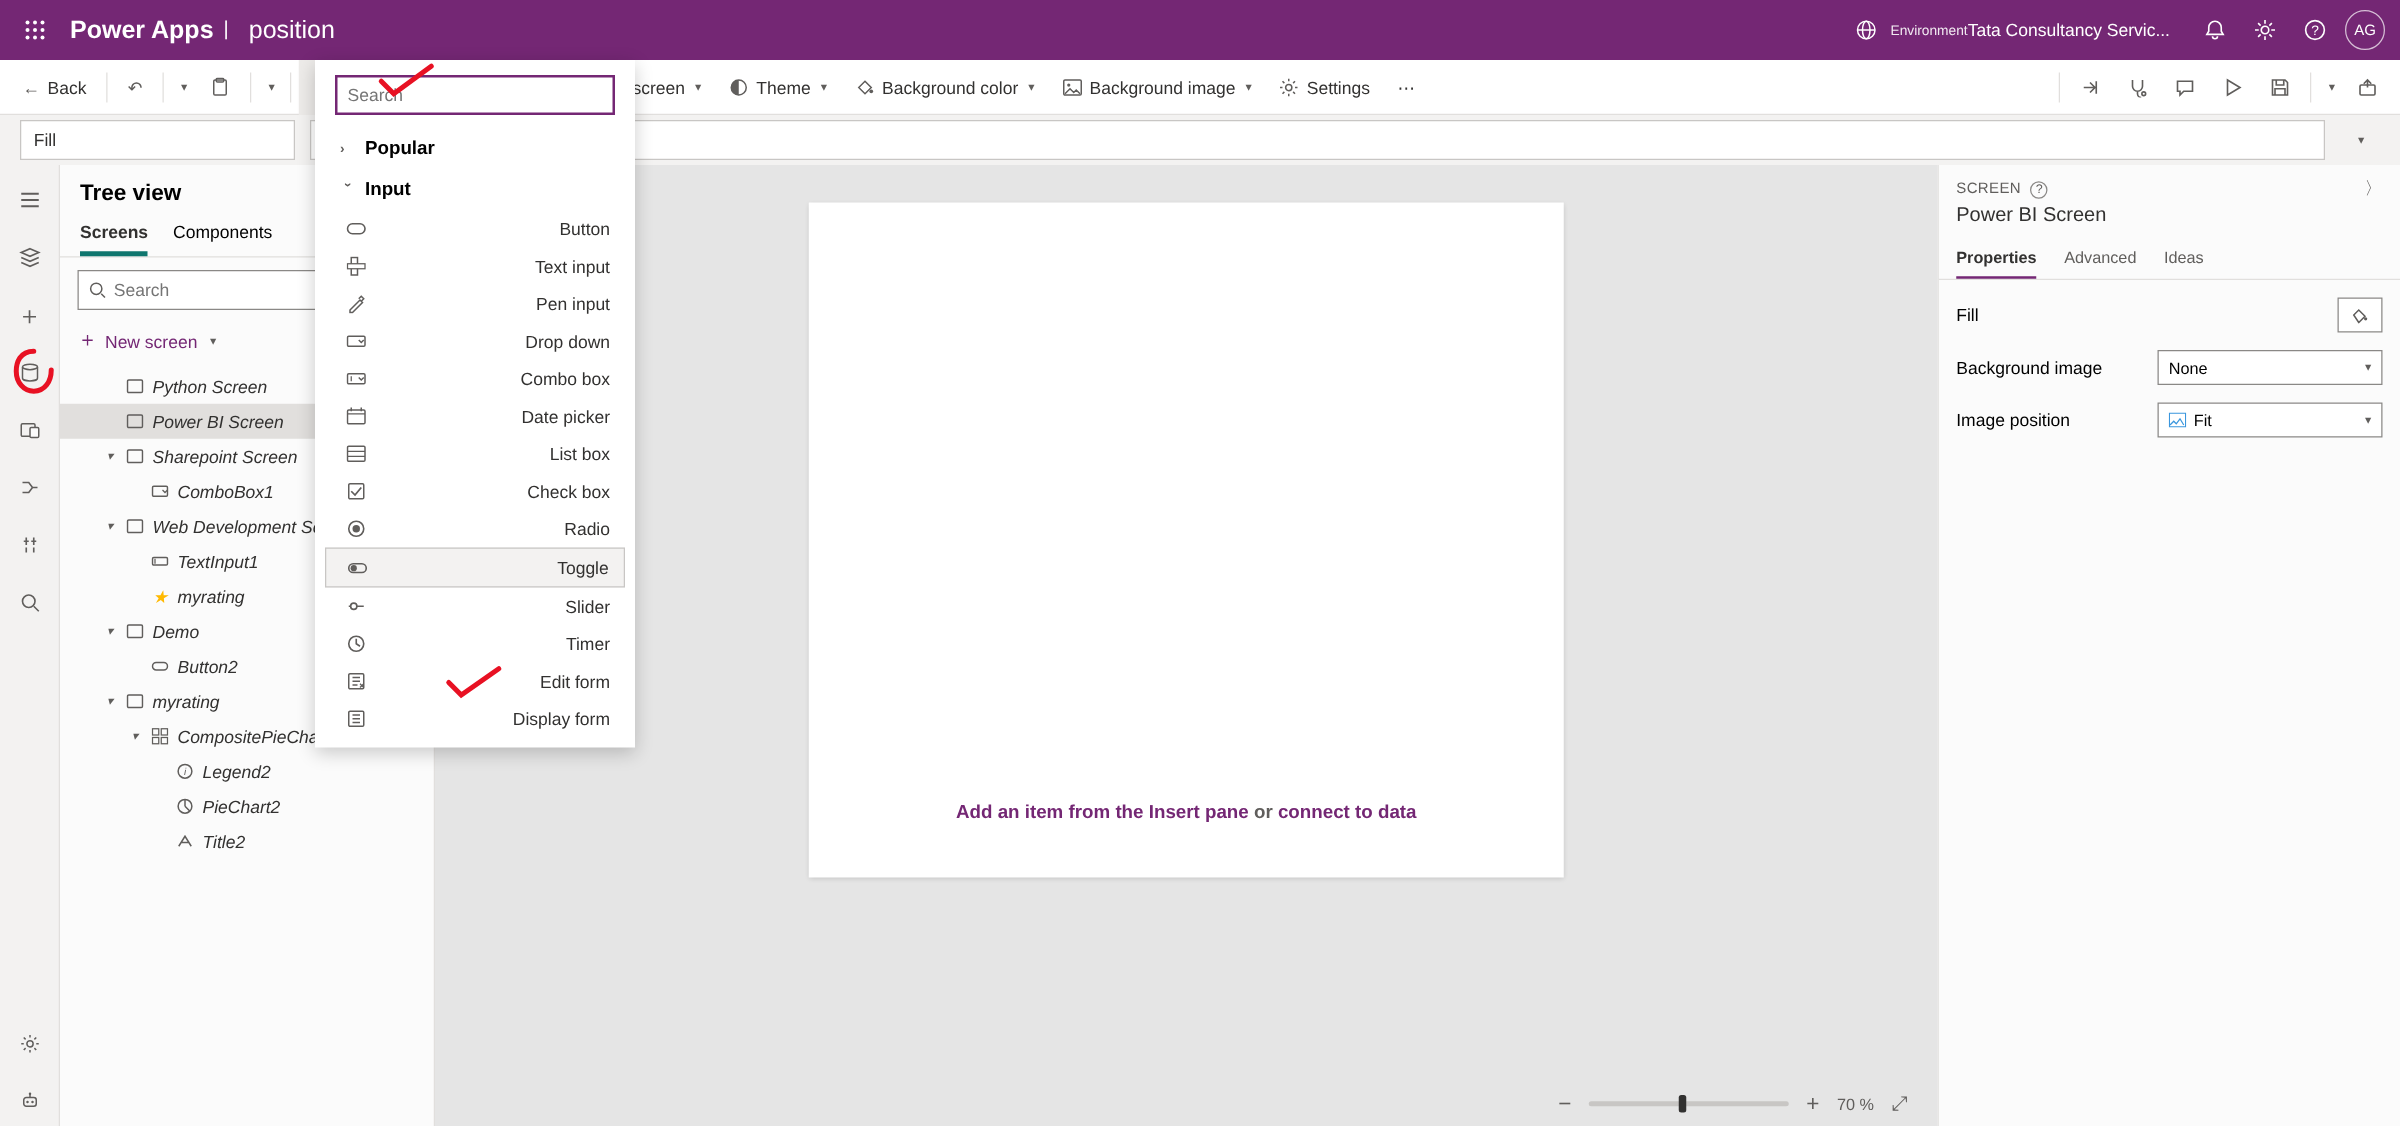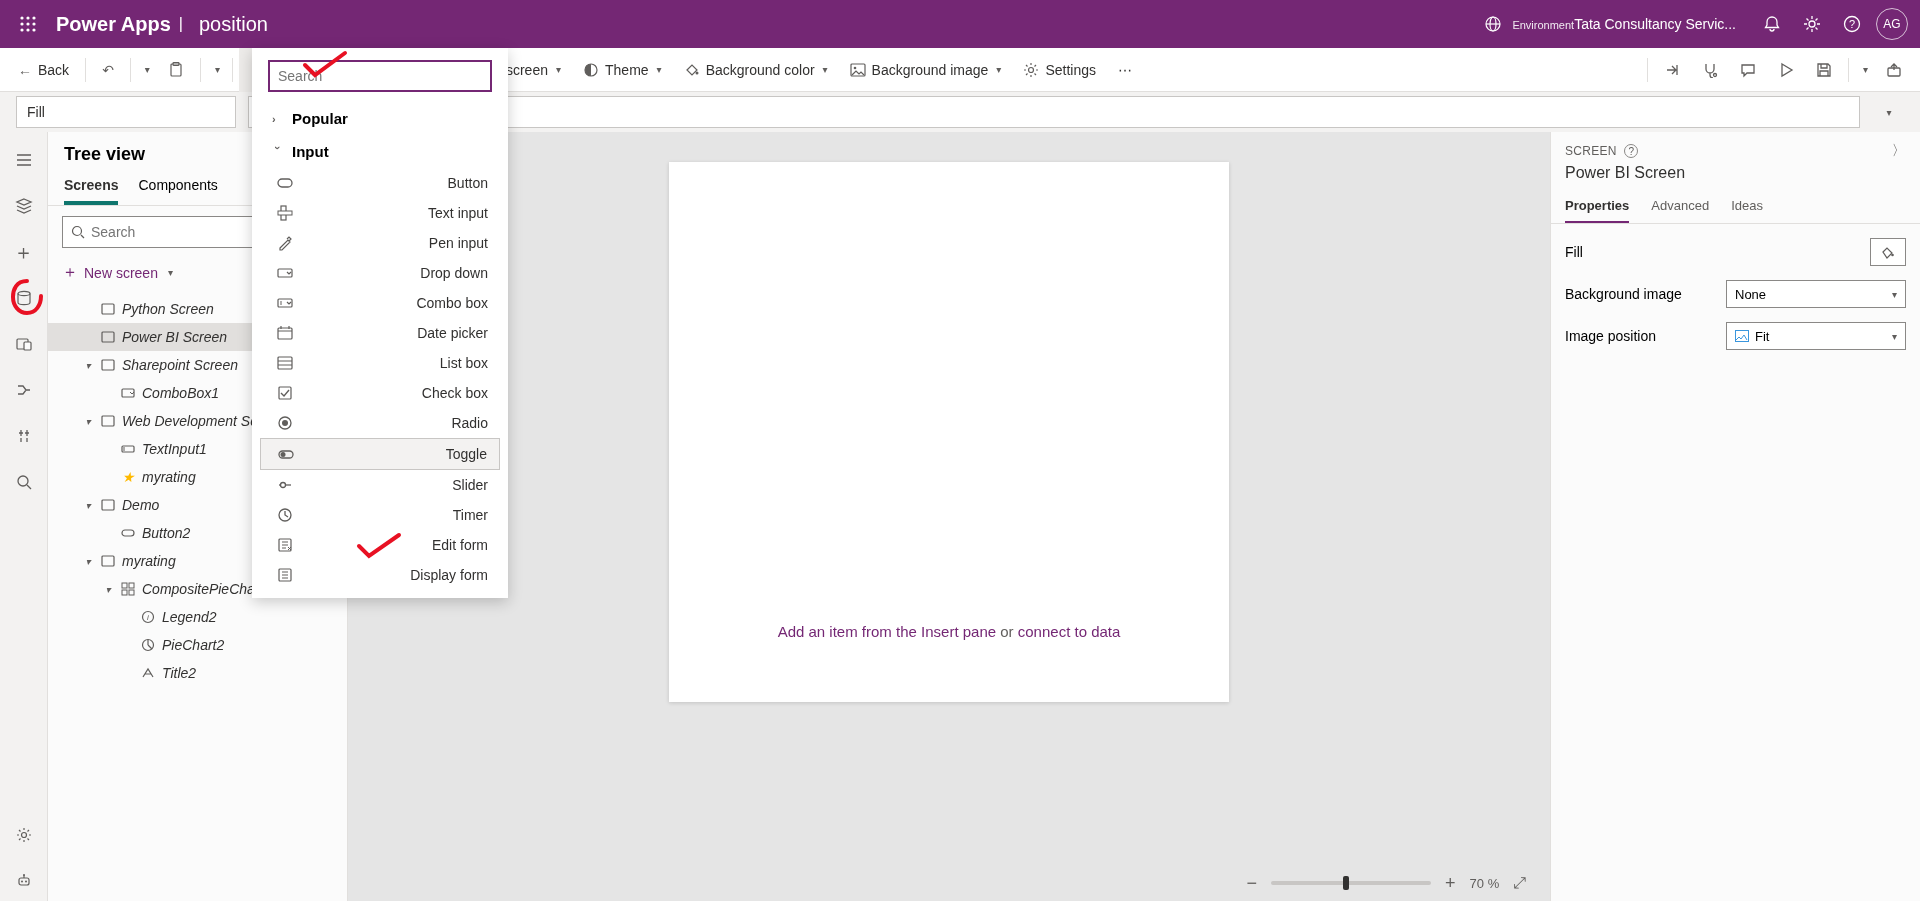--- a/index.html
+++ b/index.html
@@ -56,21 +56,21 @@
 .tree-caret { width: 12px; font-size: 10px; color: #605e5c; text-align: center; }
 .tree-icon { width: 16px; display: flex; align-items: center; justify-content: center; color: #605e5c; }
 .indent-1 { padding-left: 34px; }
 .indent-2 { padding-left: 54px; }
 .indent-3 { padding-left: 74px; }
 .star { color: #ffb900; }
 
 
 .canvas-wrap { flex: 1; position: relative; background: #e5e5e5; display: flex; flex-direction: column; }
 .canvas-scroll { flex: 1; overflow: auto; display: flex; align-items: flex-start; justify-content: center; padding: 30px 0; position: relative; }
-.canvas-artboard { width: 560px; height: 540px; background: #fff; box-shadow: 0 1px 4px rgba(0,0,0,.15); display: flex; align-items: flex-end; justify-content: center; padding-bottom: 62px; }
+.canvas-artboard { width: 604px; height: 540px; background: #fff; box-shadow: 0 1px 4px rgba(0,0,0,.15); display: flex; align-items: flex-end; justify-content: center; padding-bottom: 44px; font-weight: bold; }
 .canvas-hint { font-size: 15px; color: #742774; }
 .canvas-hint .or { color: #605e5c; }
 .zoom-bar { height: 36px; display: flex; align-items: center; justify-content: flex-end; padding: 0 24px; gap: 14px; color: #605e5c; font-size: 13px; }
 .zoom-track { width: 160px; height: 4px; background: #c8c6c4; position: relative; border-radius: 2px; }
 .zoom-thumb { position: absolute; top: -5px; width: 6px; height: 14px; background: #323130; border-radius: 2px; }
 
 
 .props-panel { width: 370px; background: #fbfbfb; border-left: 1px solid #e1dfdd; display: flex; flex-direction: column; }
 .props-head { display: flex; align-items: center; justify-content: space-between; padding: 10px 14px 2px; font-size: 12px; color: #605e5c; letter-spacing: .3px; }
 .props-title { font-size: 16px; color: #323130; padding: 2px 14px 8px; }

